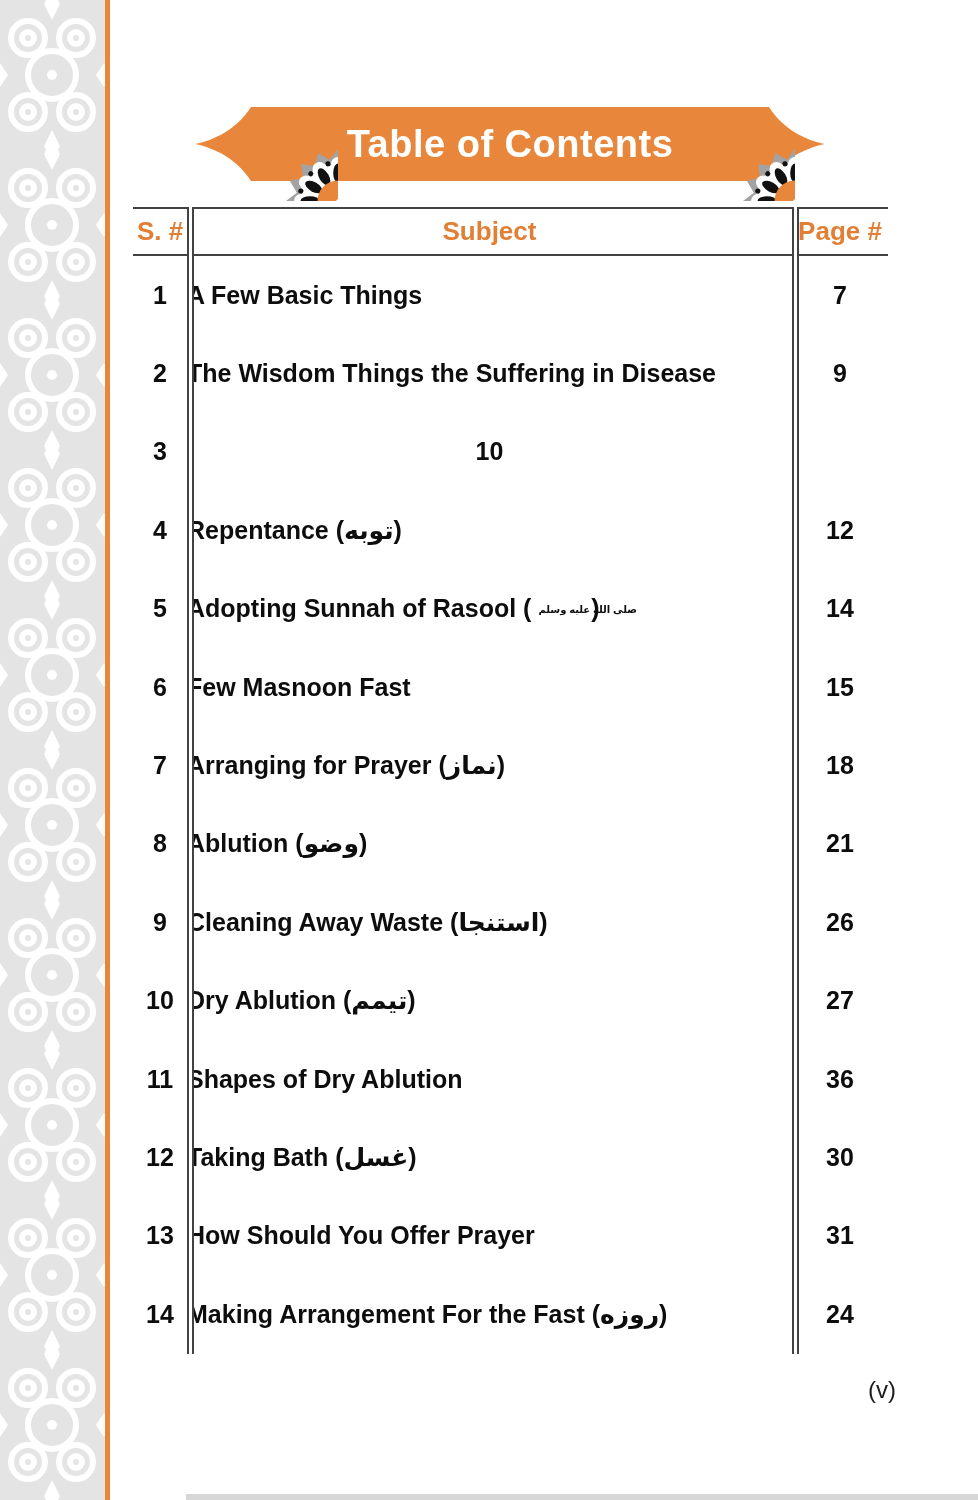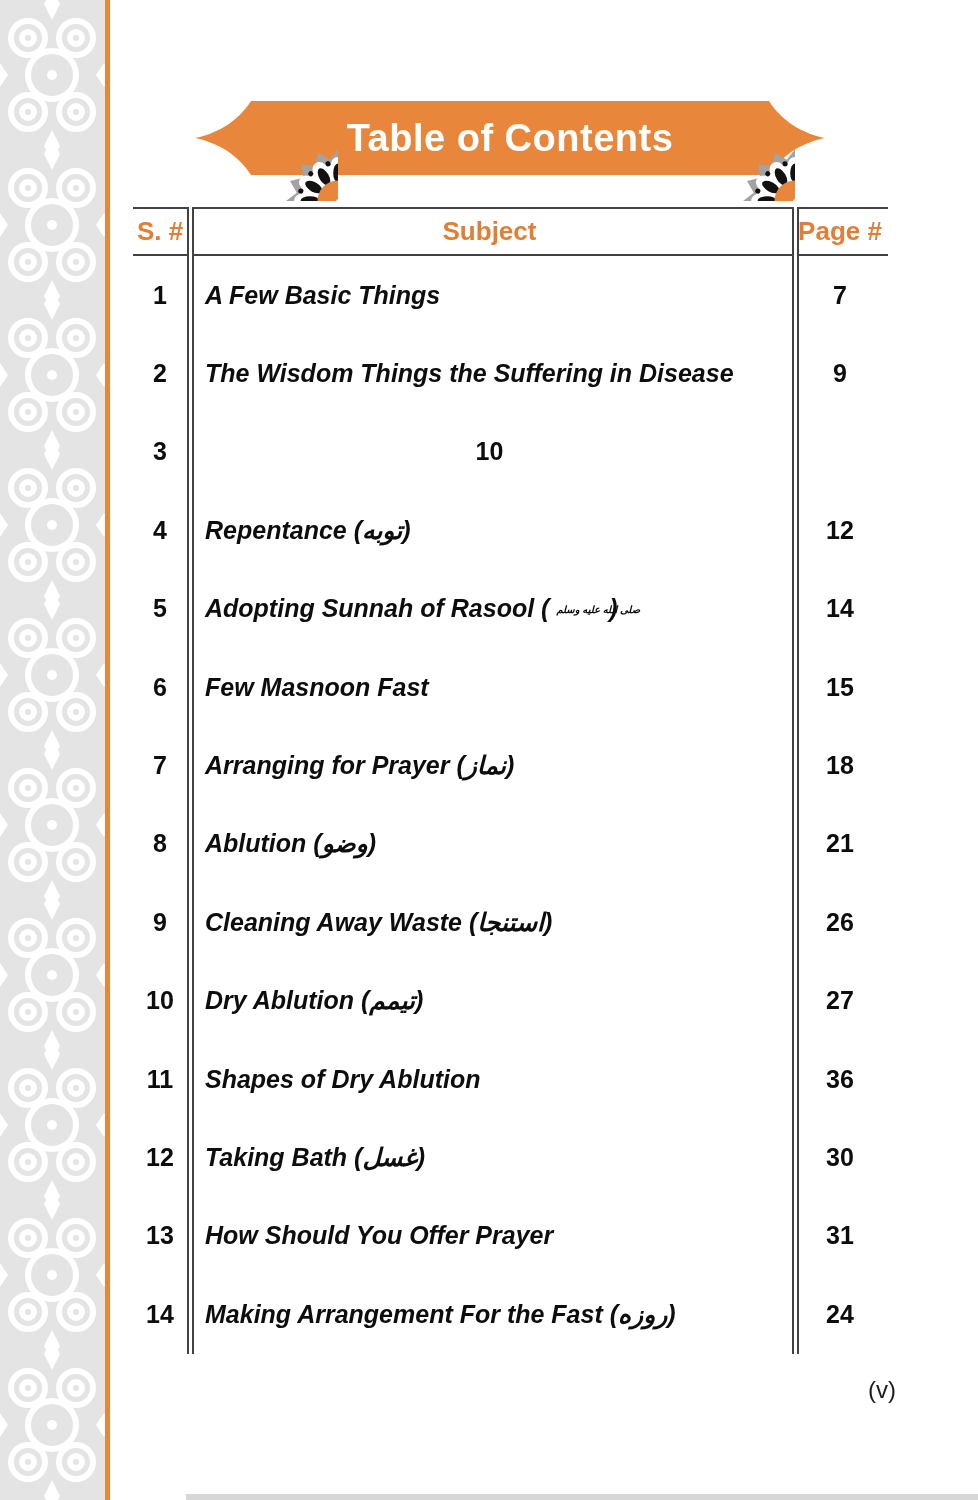--- a/index.html
+++ b/index.html
@@ -4,21 +4,21 @@
 <style>
   html,body{margin:0;padding:0;background:#9a9a9a;}
   .page{
     position:relative;width:978px;height:1500px;background:#ffffff;overflow:hidden;
     font-family:"Liberation Sans","DejaVu Sans",sans-serif;margin:0 auto;
   }
   
   .side-pattern{position:absolute;left:0;top:0;}
   .side-accent{position:absolute;left:105px;top:0;width:5px;height:1500px;background:var(--banner-orange,#E8873B);}
   
-  .banner{position:absolute;left:195px;top:101px;width:630px;height:74px;}
+  .banner{position:absolute;left:195px;top:107px;width:630px;height:74px;}
   .banner svg{position:absolute;left:0;top:0;}
   .banner-title{
     position:absolute;left:0;top:0;width:630px;height:74px;
     display:flex;align-items:center;justify-content:center;
     color:#ffffff;font-size:38px;font-weight:bold;letter-spacing:.5px;
   }
   .medallion{position:absolute;width:110px;height:110px;top:91px;}
   .medallion.left{left:228px;}
   .medallion.right{left:685px;}
   
@@ -38,21 +38,21 @@
     display:grid;grid-template-columns:54px 605px 96px;align-items:center;
     color:var(--header-orange,#E07F35);font-size:26px;font-weight:bold;
   }
   .toc-header div{text-align:center;}
   .rows{position:absolute;left:0;top:49px;width:755px;display:flex;flex-direction:column;}
   .row{
     height:78.4px;display:grid;grid-template-columns:54px 605px 96px;align-items:center;
     color:#0d0d0d;font-size:25px;font-weight:bold;
   }
   .c-sno{text-align:center;}
-  .c-subj{text-align:left;padding-left:18px;white-space:nowrap;font-style:italic;}
+  .c-subj{text-align:left;white-space:nowrap;}
   .c-page{text-align:center;}
   .hon-wrap{white-space:nowrap;}
   .hon-wrap::before{content:"( ";}
   .hon-wrap::after{content:" )";}
   .hon{
     display:inline-block;width:46px;font-size:10px;line-height:1.05;
     text-align:center;vertical-align:middle;font-weight:bold;
   }
   
   .folio{position:absolute;left:868px;top:1376px;font-size:24px;font-weight:normal;color:#1c1c1c;}

